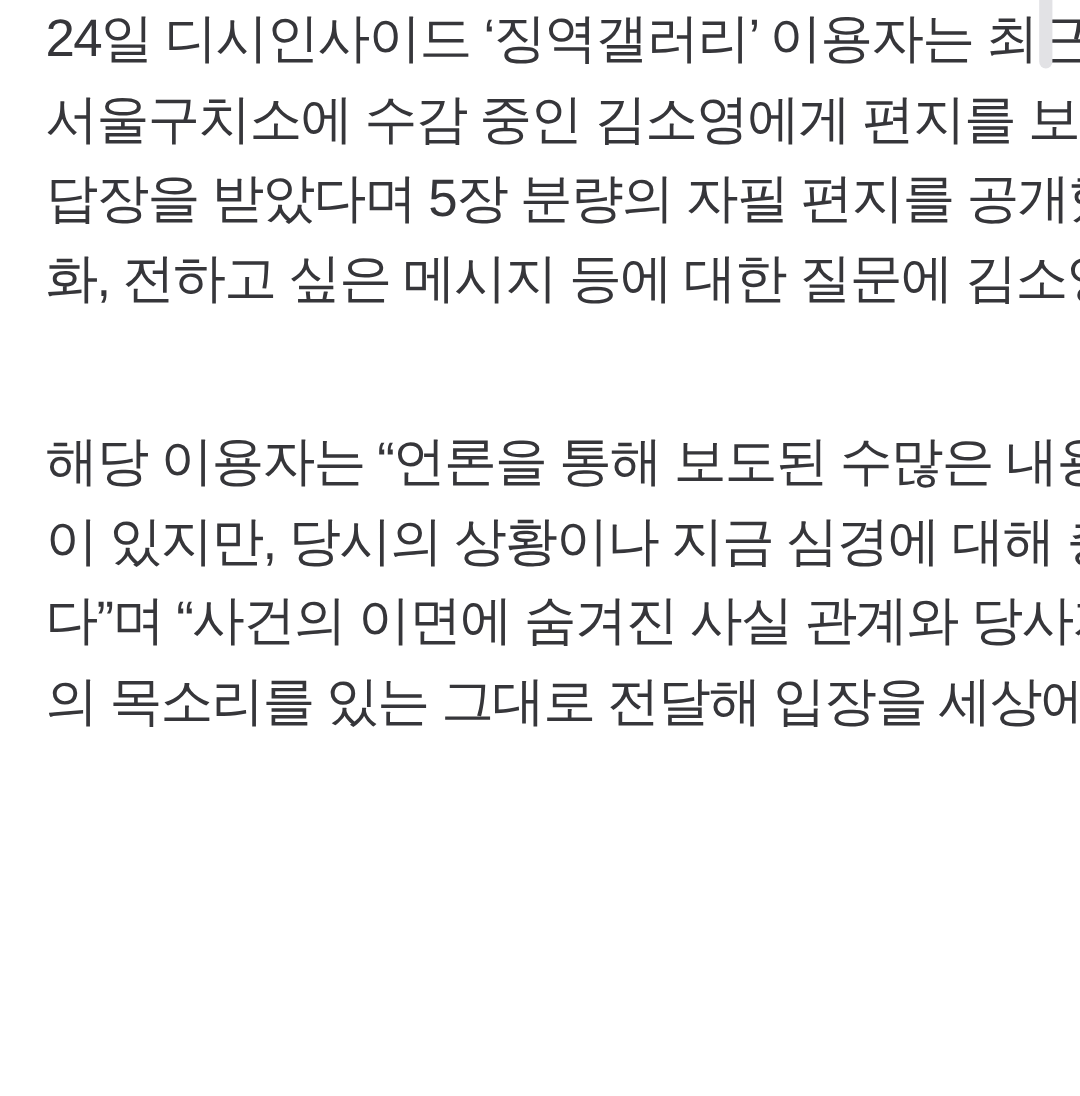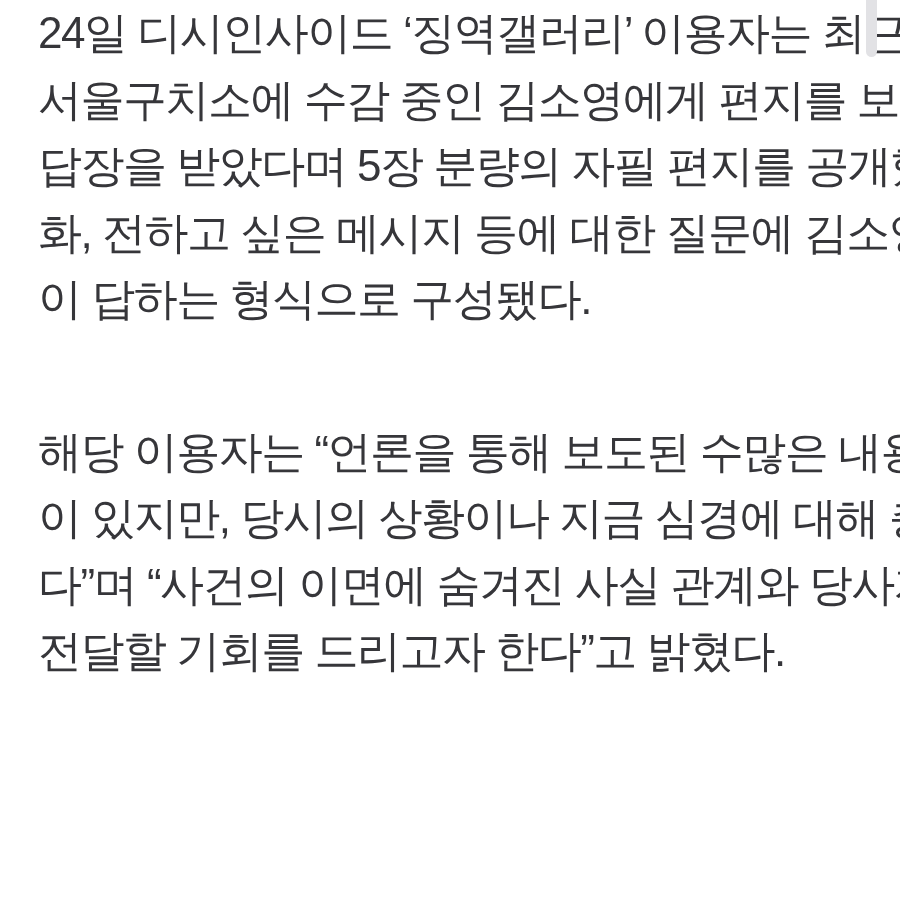--- a/index.html
+++ b/index.html
@@ -43,23 +43,22 @@
 </style>
 </head>
 <body>
 
 <div class="article">
   <div class="paragraph paragraph-1">
     <div class="line">24일 디시인사이드 ‘징역갤러리’ 이용자는 최근</div>
     <div class="line">서울구치소에 수감 중인 김소영에게 편지를 보내</div>
     <div class="line">답장을 받았다며 5장 분량의 자필 편지를 공개했</div>
     <div class="line">화, 전하고 싶은 메시지 등에 대한 질문에 김소영</div>
-    <div class="line">이 답하는 형식으로 구성됐다.</div>
   </div>
   <div class="paragraph paragraph-2">
     <div class="line">해당 이용자는 “언론을 통해 보도된 수많은 내용</div>
     <div class="line">이 있지만, 당시의 상황이나 지금 심경에 대해 충</div>
     <div class="line">다”며 “사건의 이면에 숨겨진 사실 관계와 당사자</div>
-    <div class="line">전달할 기회를 드리고자 한다”고 밝혔다.</div>
+    <div class="line">의 목소리를 있는 그대로 전달해 입장을 세상에</div>
   </div>
 </div>
 
 <div class="scrollbar-thumb"></div>
 
 </body></html>

